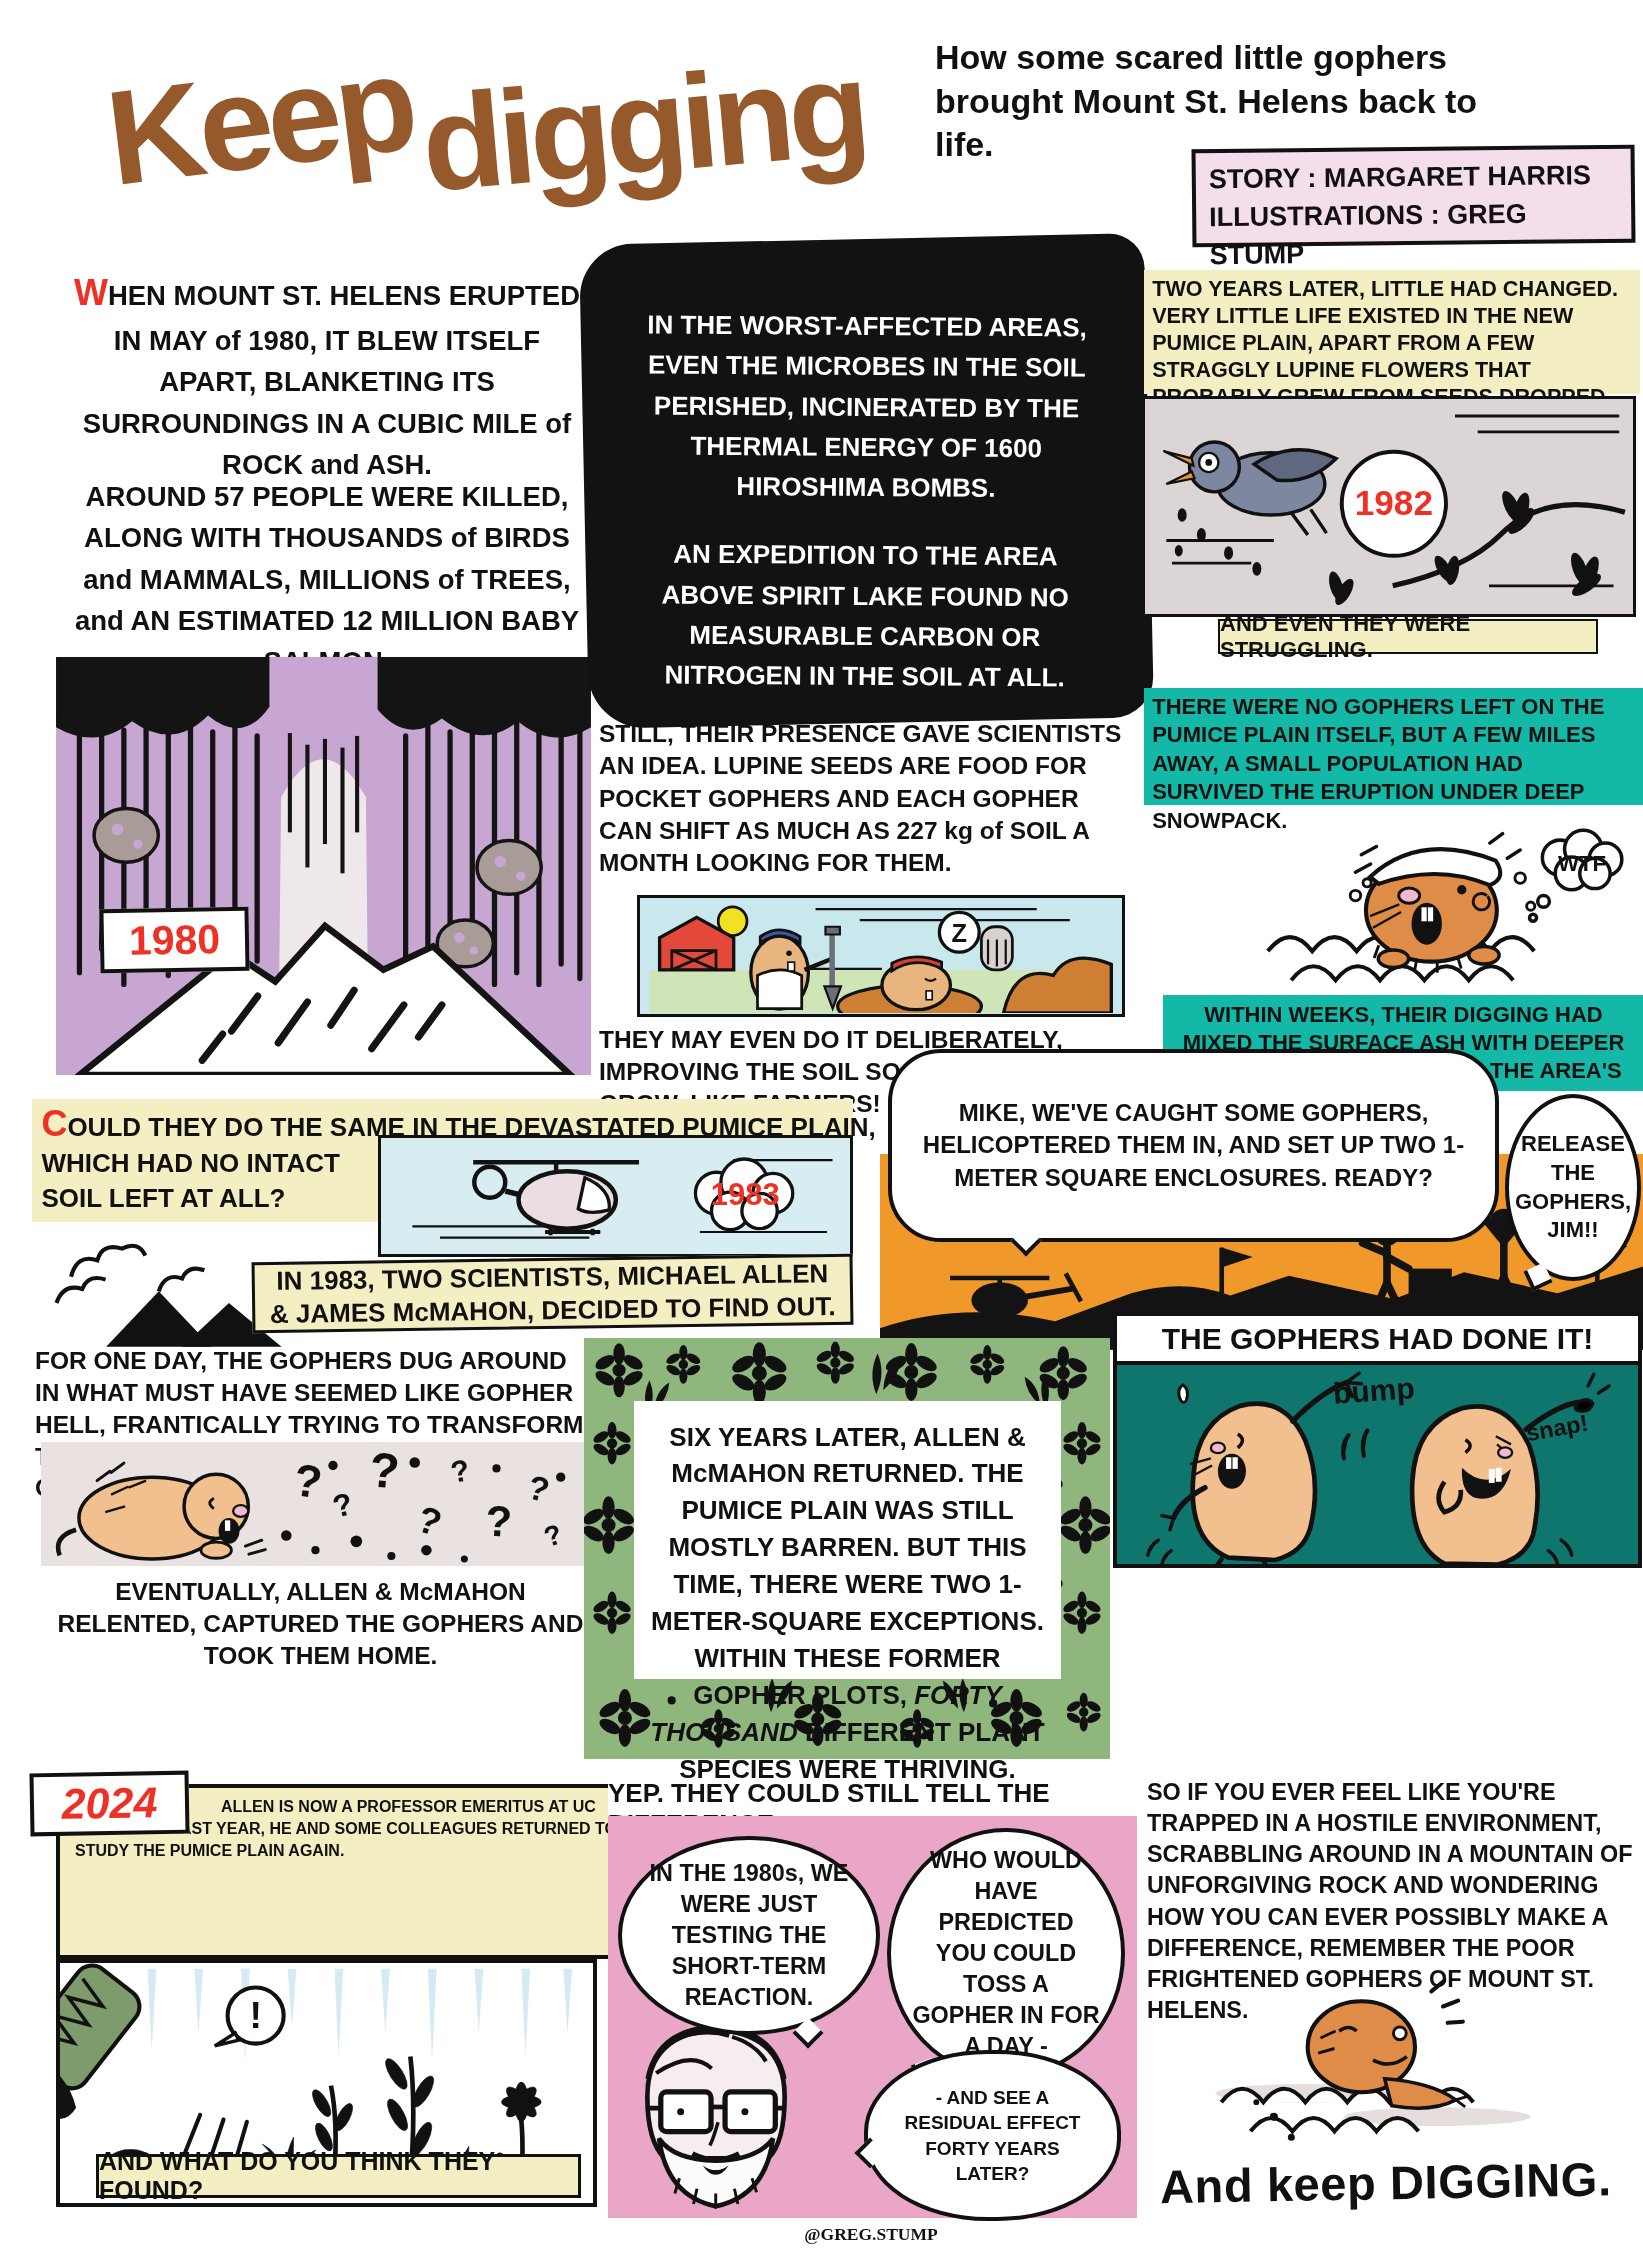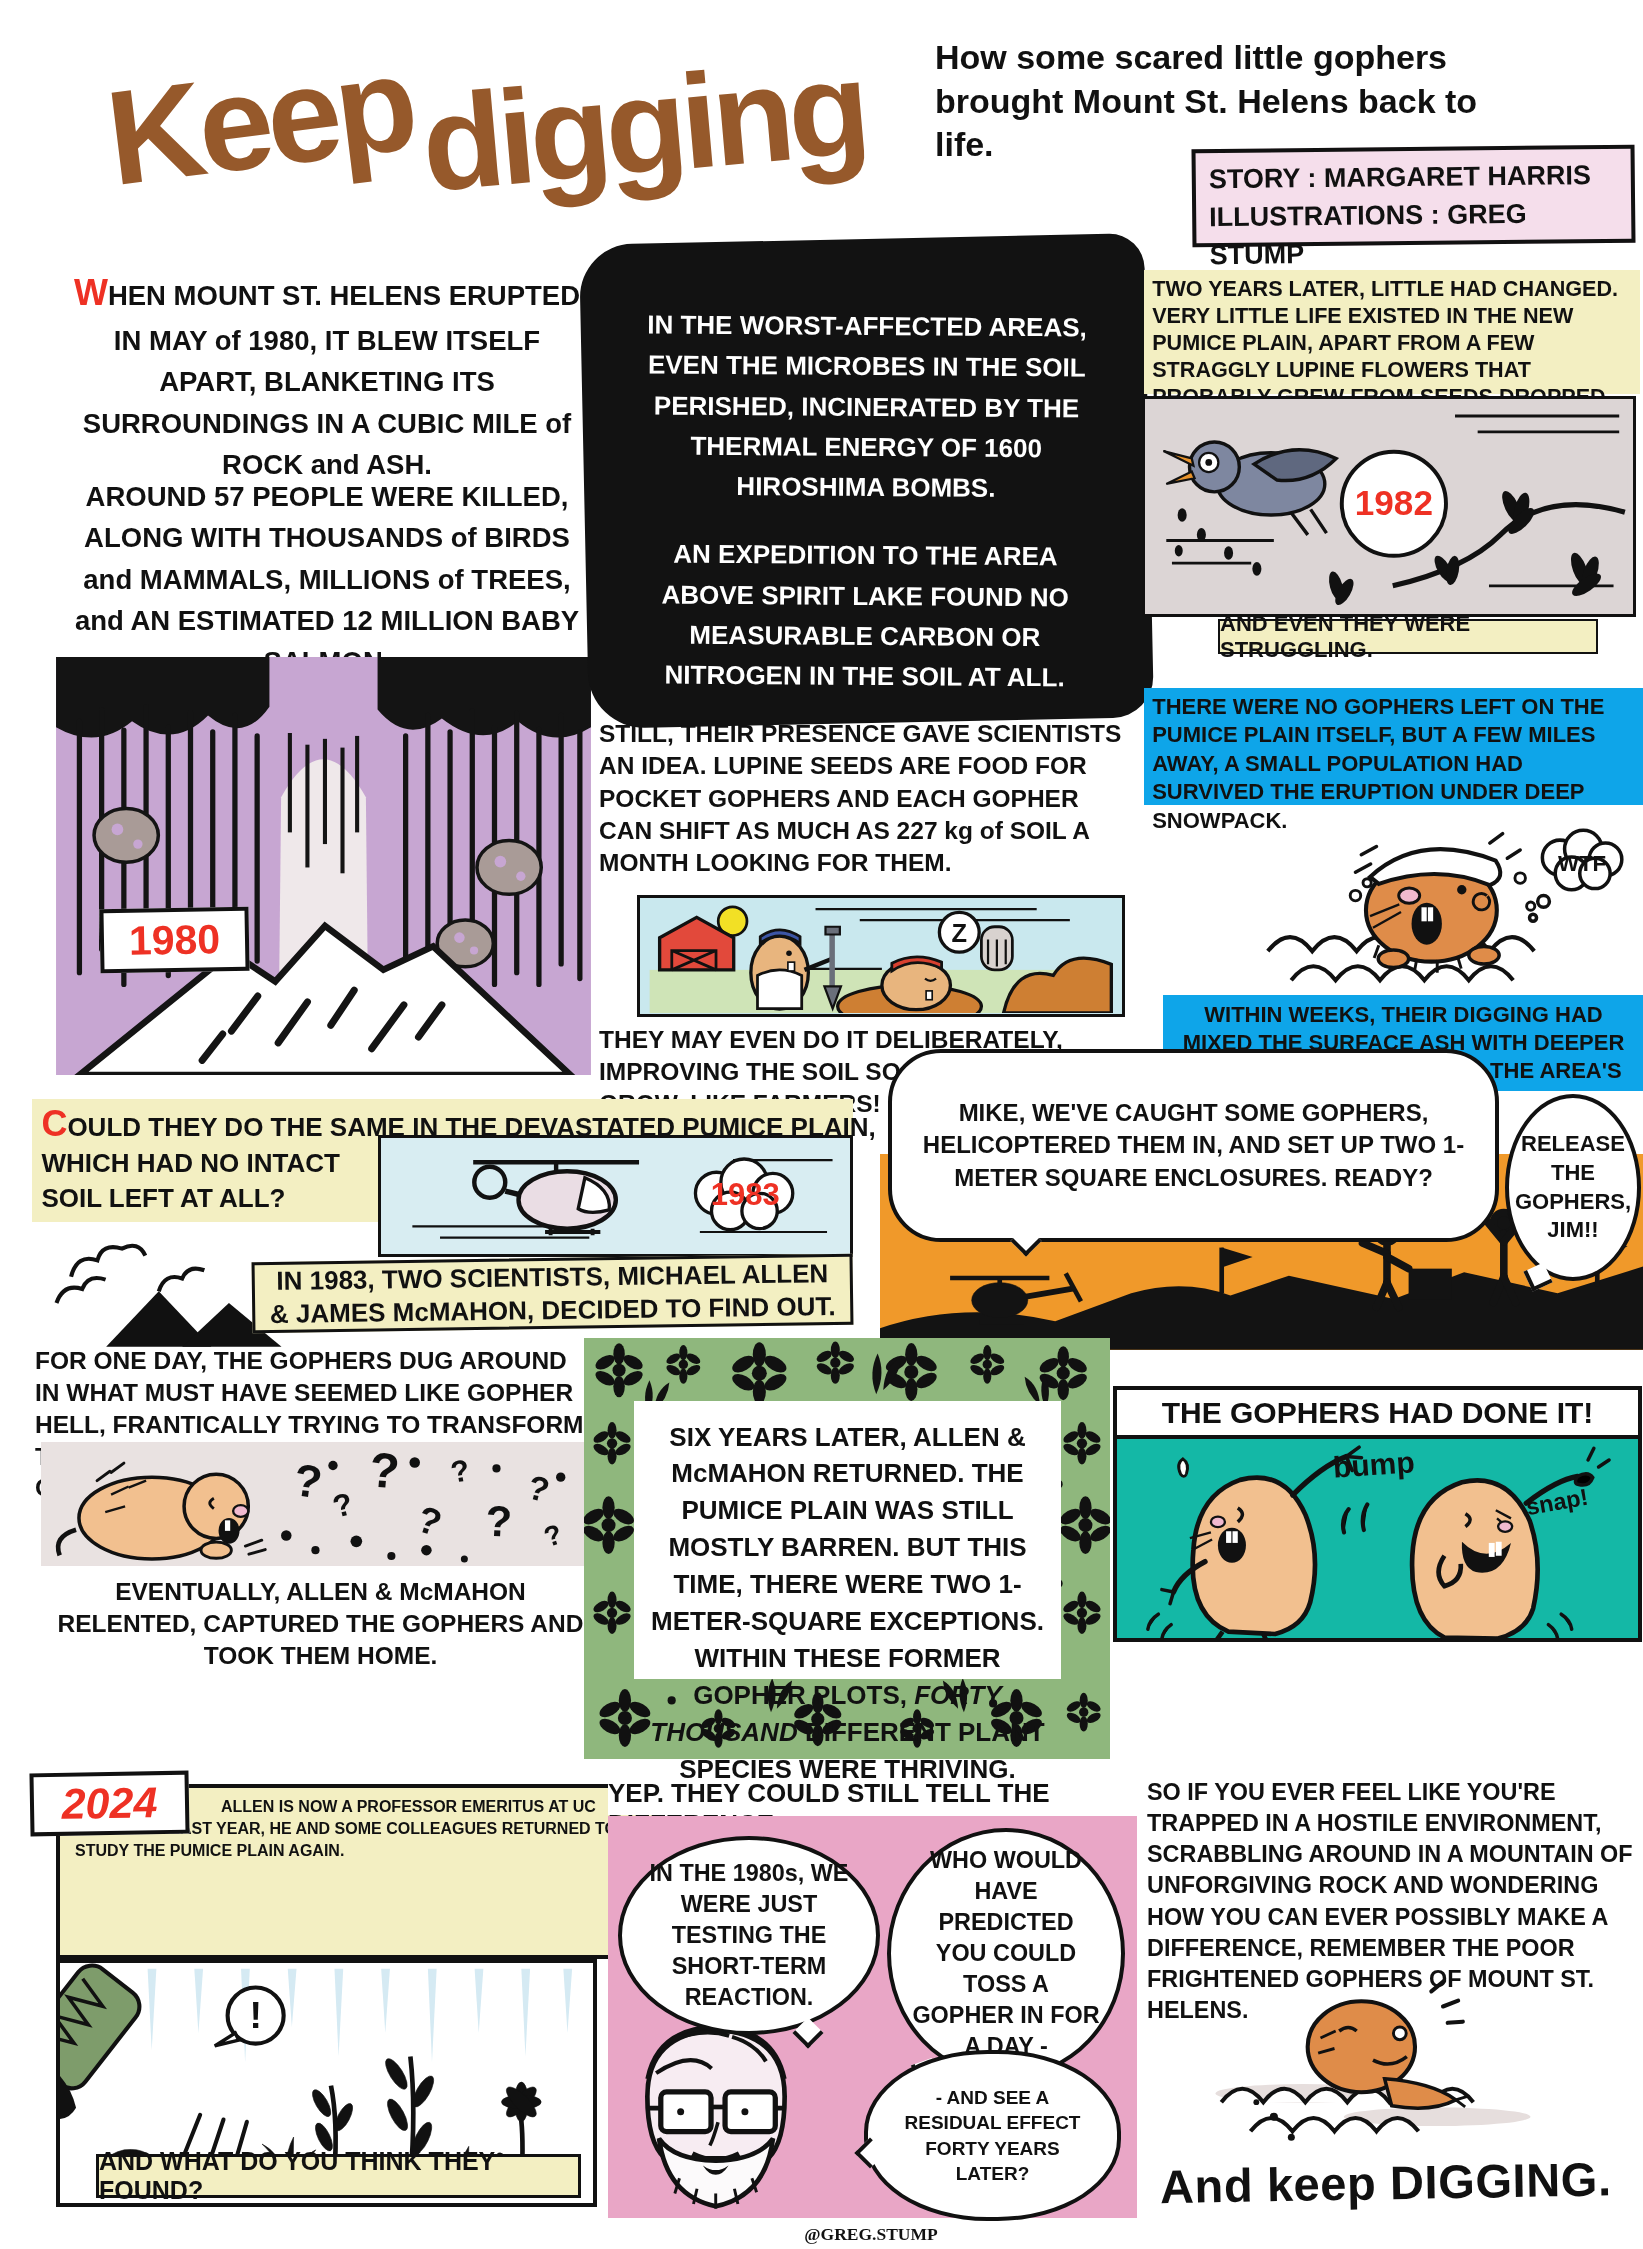--- a/index.html
+++ b/index.html
@@ -2,21 +2,21 @@
 <html style="font-size:9.4px"><head>
 <meta charset="utf-8">
 <style>
   * { margin:0; padding:0; box-sizing:border-box; }
   html,body { background:#ffffff; }
   body { font-family:"Liberation Sans", sans-serif; color:#111; }
   .page { position:relative; width:1644px; height:2250px; background:#ffffff; overflow:hidden; }
   .abs { position:absolute; }
   .cap { position:absolute; font-weight:700; color:#111; }
   .yellow { background:#F3EFC2; }
-  .pinklight { background:#0ea5e9; }
+  .pinklight { background:#14b8a6; }
 
   
   #title { left:108px; top:26px; width:818px; height:193px; color:#96592B;
            font-weight:800; transform:rotate(-4deg); white-space:nowrap; }
   #title .t1 { font-size:134px; letter-spacing:-5.8px; display:inline-block; transform:rotate(-3deg); }
   #title .t2 { font-size:134px; letter-spacing:-5.8px; display:inline-block; transform:translateY(32px) rotate(-1deg); margin-left:5.8px; }
   #subtitle { left:935px; top:36px; width:590px; font-size:34px; font-weight:700; line-height:1.28; }
   #credits { left:1192px; top:147px; width:443px; height:98px; background:#F5DEEB;
              border:4.1px solid #111; transform:rotate(-0.6deg); padding:8.2px 13px;
              font-size:27px; font-weight:800; line-height:1.4; }
@@ -77,21 +77,21 @@
   #bubble-mike .tail { left:17.5px; bottom:-10.5px; transform:rotate(65deg); }
 
   
   #oneday-p1 { left:35px; top:1345px; width:561px; font-size:24.5px; line-height:1.3; }
   #qmarks-panel { left:41px; top:1442px; width:546px; height:124px; background:#E9E2E1; }
   #oneday-p2 { left:56px; top:1576px; width:529px; font-size:24.5px; line-height:1.3; text-align:center; }
   #green-panel { left:584px; top:1338px; width:526px; height:421px; background:#8FB77D; }
   #sixyears-box { position:absolute; left:50px; top:63px; width:427px; height:278px; background:#fff;
                   font-size:26px; line-height:1.42; font-weight:700; text-align:center; padding:17.5px 14px; }
   #sixyears-box .em { font-style:italic; font-weight:800; }
-  #done-panel { left:1113px; top:1386px; width:529px; height:256px; border:4.7px solid #111; background:#14b8a6; }
+  #done-panel { left:1113px; top:1312px; width:529px; height:256px; border:4.7px solid #111; background:#0f766e; }
   #done-header { position:absolute; left:0; top:0; width:100%; height:49px; background:#fff;
                  border-bottom:4.7px solid #111; display:flex; align-items:center; justify-content:center;
                  font-size:30px; font-weight:800; }
   #done-bump { position:absolute; left:216px; top:58px; font-size:30px; font-weight:700; transform:rotate(-4deg); }
   #done-snap { position:absolute; left:409px; top:99px; font-size:23.4px; font-weight:700; transform:rotate(-10deg); }
 
   
   #caption-2024 { left:56px; top:1784px; width:609px; height:175px; border:4.1px solid #111;
                   font-size:16px; line-height:1.38; padding:8.2px 15px; }
   #caption-2024 .indent { display:inline-block; width:146px; }

